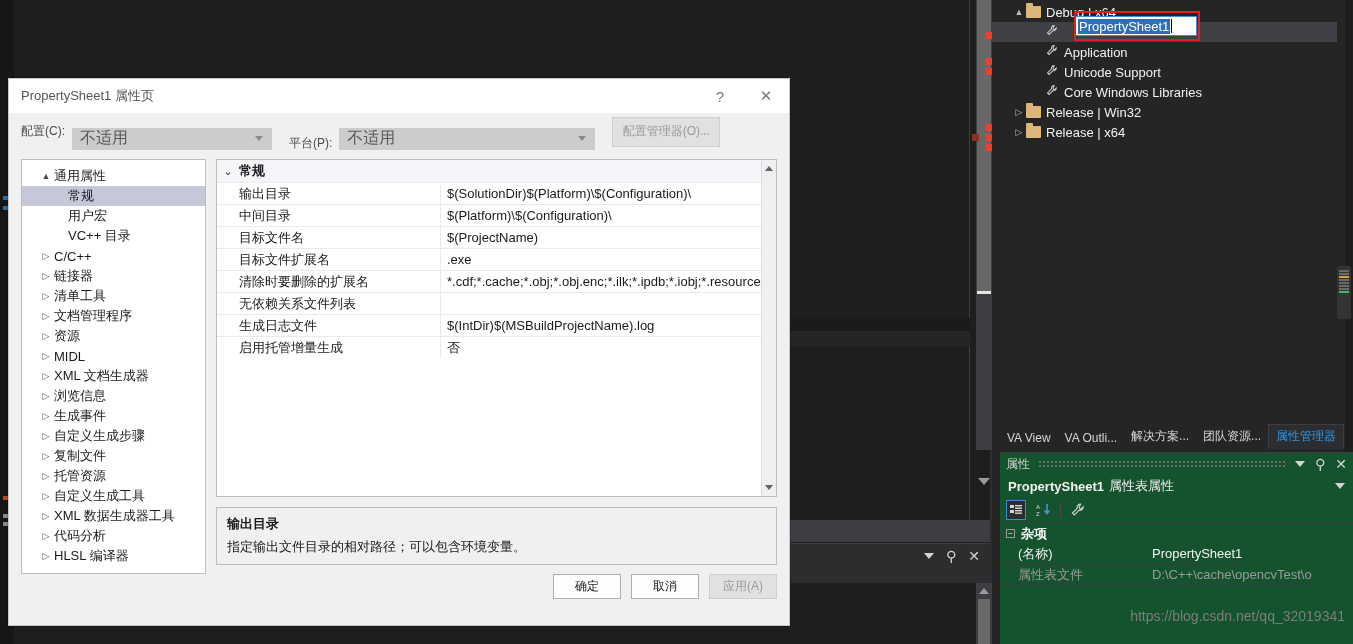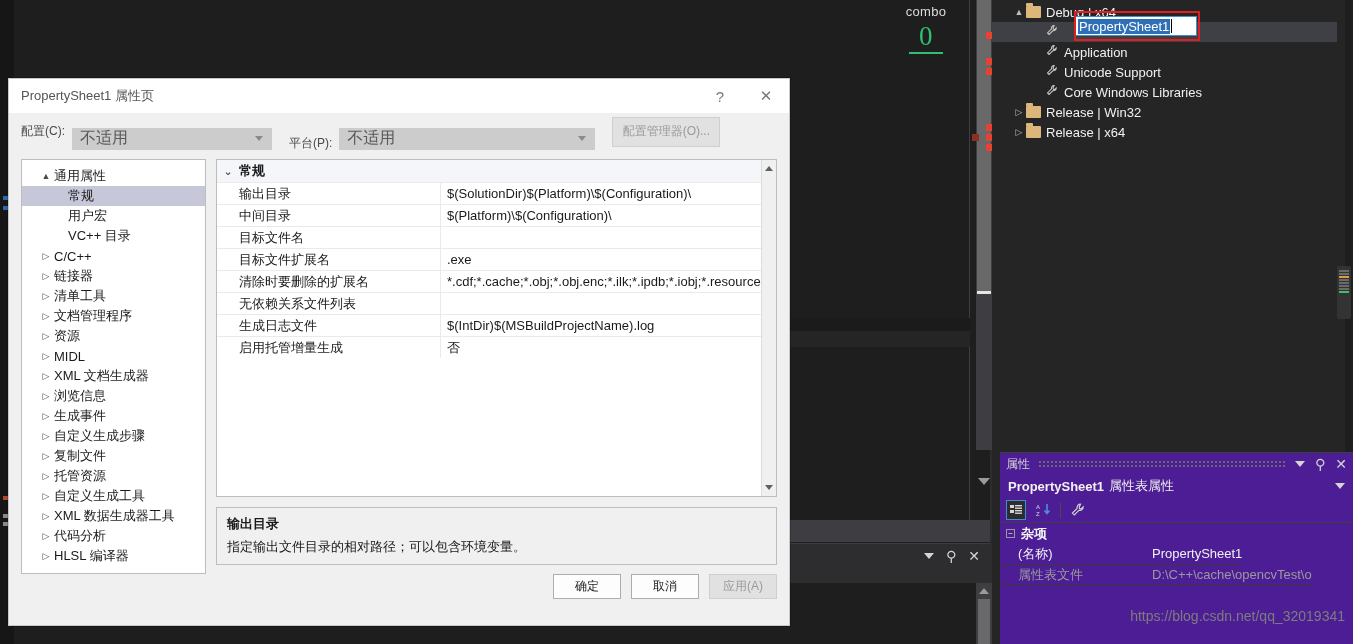--- a/index.html
+++ b/index.html
@@ -148,21 +148,21 @@
 
   
   .tabstrip {
     position:absolute; left:1000px; top:427px; width:353px; height:22px;
     display:flex; align-items:flex-end; font-size:12px; color:#d4d4d4;
   }
   .tab { padding:3px 7px 4px; white-space:nowrap; }
   .tab.active { color:#2a97e8; background:#2d2d30; border-top:1px solid #3e3e42; border-left:1px solid #3e3e42; border-right:1px solid #3e3e42; }
 
   
-  .propwin { position:absolute; left:1000px; top:452px; width:353px; height:192px; background:#4c1d95; border-top:1px solid #3e3e42; }
+  .propwin { position:absolute; left:1000px; top:452px; width:353px; height:192px; background:#14532d; border-top:1px solid #3e3e42; }
   .pw-title { position:relative; height:22px; display:flex; align-items:center; padding:0 6px; color:#d4d4d4; font-size:12px; }
   .pw-dots { flex:1; height:8px; margin:0 8px;
     background-image: radial-gradient(#6a6a6a 0.8px, transparent 0.9px); background-size:4px 4px; }
   .pw-obj { height:22px; display:flex; align-items:center; padding:0 8px; color:#f1f1f1; font-size:13px; }
   .pw-obj b { font-weight:bold; margin-right:5px; }
   .pw-toolbar { height:26px; display:flex; align-items:center; gap:7px; padding:0 6px; border-bottom:1px solid #3e3e42; }
   .tb-btn { width:20px;height:20px; display:flex; align-items:center; justify-content:center; color:#d0d0d0; font-size:11px; }
   .tb-btn.on { border:1px solid #3f8fd0; background:#2d2d30; }
   .tb-sep { width:1px; height:16px; background:#4a4a4a; }
   .pw-cat { height:21px; display:flex; align-items:center; gap:6px; padding:0 6px; color:#f1f1f1; font-size:13px; font-weight:bold; }
@@ -253,25 +253,20 @@
       <div class="gutter-mark" style="top:196px;background:#2a6aa8;"></div>
       <div class="gutter-mark" style="top:206px;background:#2a6aa8;"></div>
       <div class="gutter-mark" style="top:496px;background:#b0472f;"></div>
       <div class="gutter-mark" style="top:514px;background:#8a8a8a;"></div>
       <div class="gutter-mark" style="top:522px;background:#8a8a8a;"></div>
     </div>
     <div class="editor-doc"></div>
     <div class="editor-band2"></div>
     <div class="editor-band"></div>
 
-    <div class="combo-wrap">
-      <div>combo</div>
-      <div class="combo-num">0</div>
-      <div class="combo-rule"></div>
-    </div>
 
     <div class="ed-scroll"></div>
     <div class="ed-thumb"></div>
     <div class="ed-whiteline"></div>
     <div class="ed-err" style="left:986px;top:32px;"></div>
     <div class="ed-err" style="left:986px;top:58px;"></div>
     <div class="ed-err" style="left:986px;top:68px;"></div>
     <div class="ed-err" style="left:986px;top:124px;"></div>
     <div class="ed-err" style="left:986px;top:134px;"></div>
     <div class="ed-err dim" style="left:972px;top:134px;"></div>
@@ -360,20 +355,27 @@
     <div class="mm-line"></div>
     <div class="mm-line g"></div>
   </div>
 
   <div class="rename-box">
     <span class="sel-text">PropertySheet1</span>
     <span class="rename-caret"></span>
   </div>
   <div class="redbox"></div>
 
+  <div class="tabstrip" id="dock-tabs">
+      <div class="tab">VA View</div>
+      <div class="tab">VA Outli...</div>
+      <div class="tab">解决方案...</div>
+      <div class="tab">团队资源...</div>
+      <div class="tab active">属性管理器</div>
+    </div>
 
   <div class="propwin">
     <div class="pw-title">
       <span style="color:#d4d4d4;">属性</span>
       <span class="pw-dots"></span>
       <span class="caret-dn" style="margin-right:10px;"></span>
       <span style="margin-right:10px;font-size:14px;">⚲</span>
       <span style="font-size:14px;">✕</span>
     </div>
     <div class="pw-obj">
@@ -559,20 +561,21 @@
             <div class="gp-row">
               <div class="k">输出目录</div>
               <div class="v">$(SolutionDir)$(Platform)\$(Configuration)\</div>
             </div>
             <div class="gp-row">
               <div class="k">中间目录</div>
               <div class="v">$(Platform)\$(Configuration)\</div>
             </div>
             <div class="gp-row">
               <div class="k">目标文件名</div>
+              <div class="v">$(ProjectName)</div>
             </div>
             <div class="gp-row">
               <div class="k">目标文件扩展名</div>
               <div class="v">.exe</div>
             </div>
             <div class="gp-row">
               <div class="k">清除时要删除的扩展名</div>
               <div class="v">*.cdf;*.cache;*.obj;*.obj.enc;*.ilk;*.ipdb;*.iobj;*.resources;*</div>
             </div>
             <div class="gp-row">

